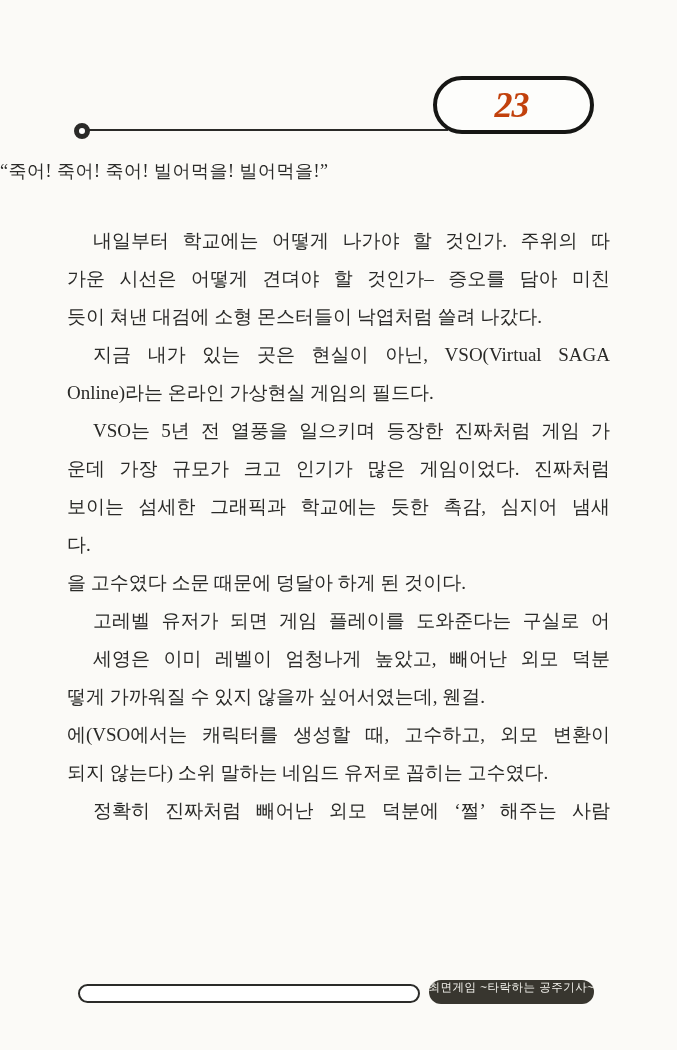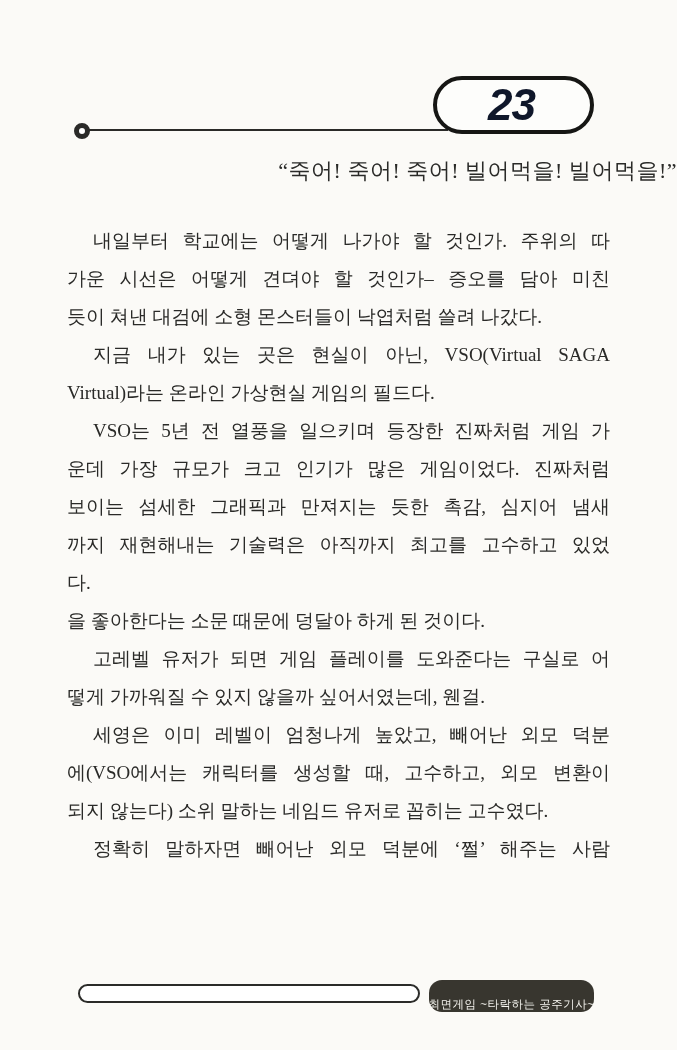--- a/index.html
+++ b/index.html
@@ -44,38 +44,38 @@
     width: 153px;
     height: 50px;
     background: #fdfdfb;
     border: 4px solid #161614;
     border-radius: 29px;
     display: flex;
     align-items: center;
     justify-content: center;
   }
   .chapter-number {
-    font-family: Liberation Sans, sans-serif;
+    font-family: Liberation Serif, serif;
     font-style: italic;
     font-weight: bold;
-    font-size: 44px;
+    font-size: 36px;
     line-height: 1;
-    color: #0f172a;
+    color: #c2410c;
     letter-spacing: -1px;
     padding-right: 4px;
   }
 
   
   .headline {
     position: absolute;
     left: 0;
     top: 152px;
     width: 677px;
-    text-align: right;
-    font-size: 22px;
+    text-align: left;
+    font-size: 18px;
     line-height: 38px;
     letter-spacing: 0.5px;
     font-weight: 500;
   }
 
   
   .body-text {
     position: absolute;
     left: 67px;
     top: 222px;
@@ -107,25 +107,25 @@
     height: 15px;
     background: #ffffff;
     border: 2px solid #2b2b29;
     border-radius: 10px;
   }
   .footer-badge {
     position: absolute;
     left: 429px;
     top: 980px;
     width: 165px;
-    height: 32px;
+    height: 24px;
     background: var(--badge-bg, #38362f);
     border-radius: 13px;
     display: flex;
-    align-items: flex-end;
+    align-items: flex-start;
     justify-content: center;
   }
   .footer-badge-label {
     font-family: "Liberation Sans", "DejaVu Sans", sans-serif;
     font-size: 11.5px;
     letter-spacing: 0.5px;
     color: var(--badge-text, #f5f4ef);
     white-space: nowrap;
   }
 </style>
@@ -140,33 +140,32 @@
     <span class="chapter-number">23</span>
   </div>
 
   <div class="headline">“죽어! 죽어! 죽어! 빌어먹을! 빌어먹을!”</div>
 
   <div class="body-text">
       <div class="line indent fill">내일부터 학교에는 어떻게 나가야 할 것인가. 주위의 따</div>
       <div class="line fill">가운 시선은 어떻게 견뎌야 할 것인가– 증오를 담아 미친</div>
       <div class="line">듯이 쳐낸 대검에 소형 몬스터들이 낙엽처럼 쓸려 나갔다.</div>
       <div class="line indent fill">지금 내가 있는 곳은 현실이 아닌, VSO(Virtual SAGA</div>
-      <div class="line">Virtual)라는 온라인 가상현실 게임의 필드다.</div>
+      <div class="line">Online)라는 온라인 가상현실 게임의 필드다.</div>
       <div class="line indent fill">VSO는 5년 전 열풍을 일으키며 등장한 진짜처럼 게임 가</div>
       <div class="line fill">운데 가장 규모가 크고 인기가 많은 게임이었다. 진짜처럼</div>
-      <div class="line fill">보이는 섬세한 그래픽과 만져지는 듯한 촉감, 심지어 냄새</div>
-      <div class="line fill">까지 재현해내는 기술력은 아직까지 최고를 고수하고 있었</div>
+      <div class="line fill">보이는 섬세한 그래픽과 학교에는 듯한 촉감, 심지어 냄새</div>
       <div class="line">다.</div>
-      <div class="line">을 좋아한다는 소문 때문에 덩달아 하게 된 것이다.</div>
+      <div class="line">을 고수였다 소문 때문에 덩달아 하게 된 것이다.</div>
       <div class="line indent fill">고레벨 유저가 되면 게임 플레이를 도와준다는 구실로 어</div>
+      <div class="line indent fill">세영은 이미 레벨이 엄청나게 높았고, 빼어난 외모 덕분</div>
       <div class="line">떻게 가까워질 수 있지 않을까 싶어서였는데, 웬걸.</div>
-      <div class="line indent fill">세영은 이미 레벨이 엄청나게 높았고, 빼어난 외모 덕분</div>
       <div class="line fill">에(VSO에서는 캐릭터를 생성할 때, 고수하고, 외모 변환이</div>
       <div class="line">되지 않는다) 소위 말하는 네임드 유저로 꼽히는 고수였다.</div>
-      <div class="line indent fill">정확히 말하자면 빼어난 외모 덕분에 ‘쩔’ 해주는 사람</div>
+      <div class="line indent fill">정확히 진짜처럼 빼어난 외모 덕분에 ‘쩔’ 해주는 사람</div>
     </div>
 
   <div class="footer-pill"></div>
   <div class="footer-badge">
     <span class="footer-badge-label">최면게임 ~타락하는 공주기사~</span>
   </div>
 
 </div>
 
 </body></html>

